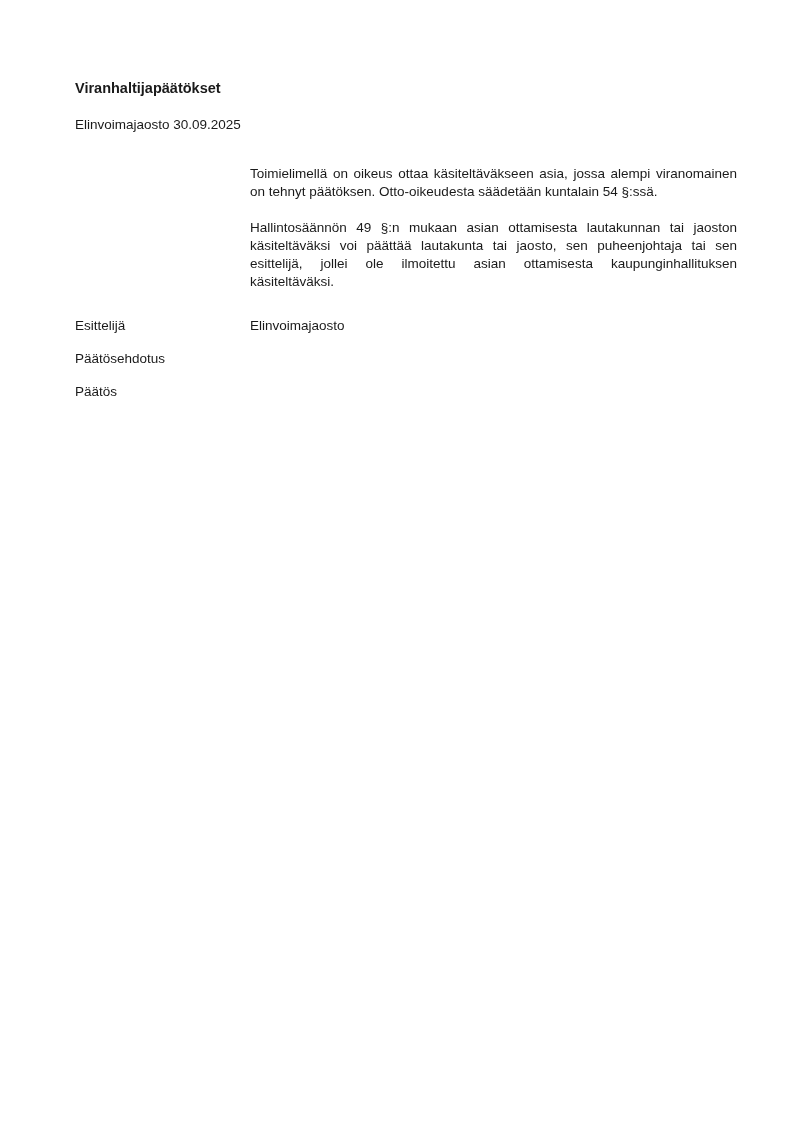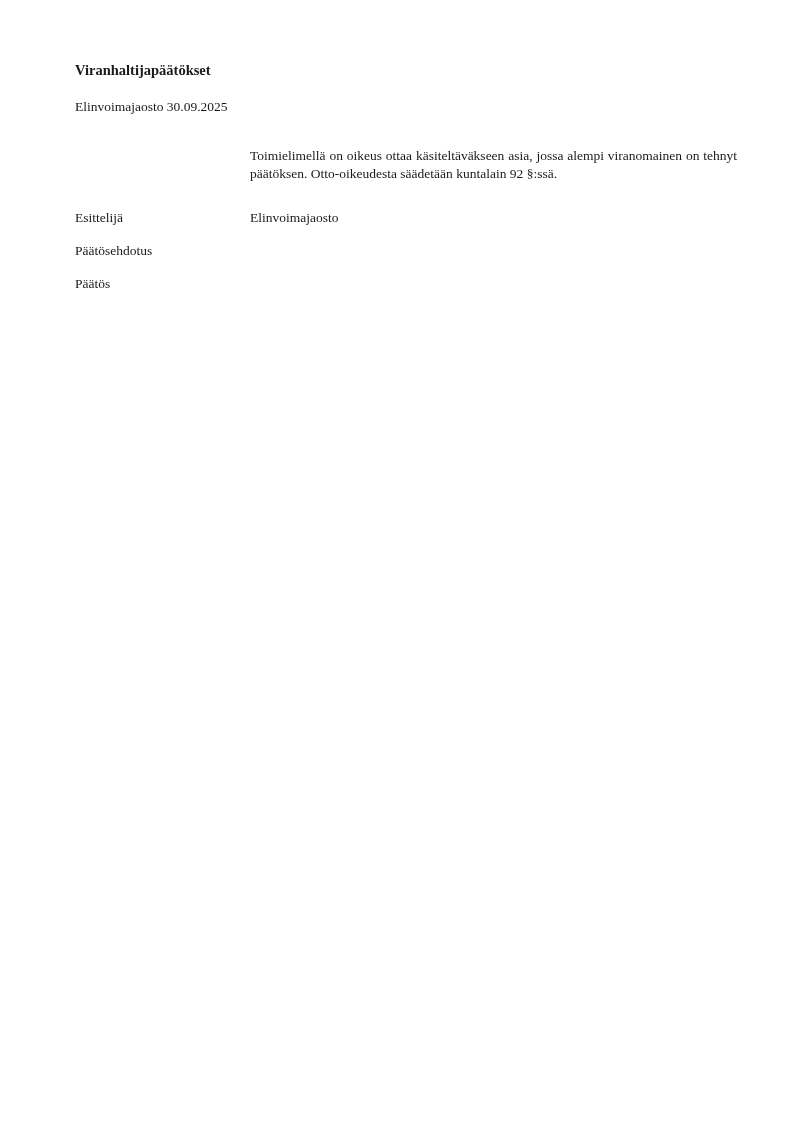--- a/index.html
+++ b/index.html
@@ -6,22 +6,22 @@
     margin: 0;
     padding: 0;
     background: #ffffff;
   }
   .page {
     position: relative;
     width: 794px;
     height: 846px;
     background: #ffffff;
     box-sizing: border-box;
-    padding: 62px 57px 0 75px;
-    font-family: Liberation Serif, serif;
+    padding: 80px 57px 0 75px;
+    font-family: Liberation Sans, sans-serif;
     color: #1a1a1a;
     font-size: 13.5px;
     line-height: 18px;
     overflow: hidden;
   }
   .doc-title {
     margin: 0;
     font-size: 14.5px;
     line-height: 17px;
     font-weight: bold;
@@ -64,21 +64,22 @@
 
   <h1 class="doc-title">Viranhaltijapäätökset</h1>
 
   <p class="doc-subtitle">Elinvoimajaosto 30.09.2025</p>
 
   <div class="doc-body">
 
     <div class="row intro-row">
       <div class="label-col"></div>
       <div class="value-col">
-        <p class="para">Toimielimellä on oikeus ottaa käsiteltäväkseen asia, jossa alempi viranomainen on tehnyt päätöksen. Otto-oikeudesta säädetään kuntalain 92 §:ssä.</p>
+        <p class="para">Toimielimellä on oikeus ottaa käsiteltäväkseen asia, jossa alempi viranomainen on tehnyt päätöksen. Otto-oikeudesta säädetään kuntalain 54 §:ssä.</p>
+        <p class="para">Hallintosäännön 49 §:n mukaan asian ottamisesta lautakunnan tai jaoston käsiteltäväksi voi päättää lautakunta tai jaosto, sen puheenjohtaja tai sen esittelijä, jollei ole ilmoitettu asian ottamisesta kaupunginhallituksen käsiteltäväksi.</p>
       </div>
     </div>
 
     <div class="row field-row">
       <div class="label-col">Esittelijä</div>
       <div class="value-col">Elinvoimajaosto</div>
     </div>
 
     <div class="row field-row">
       <div class="label-col">Päätösehdotus</div>

